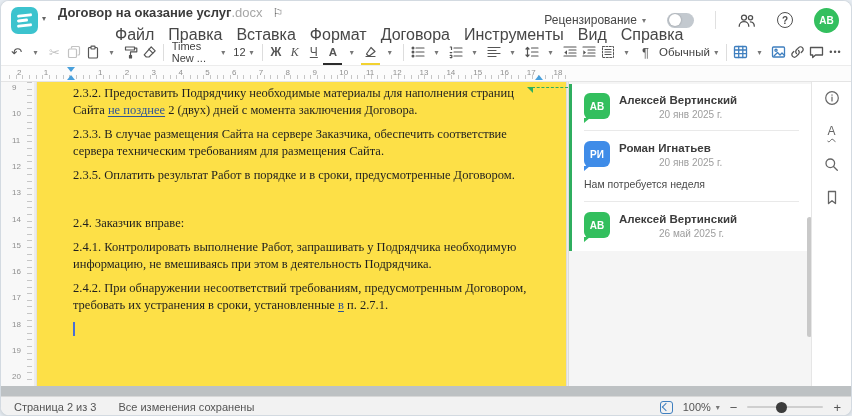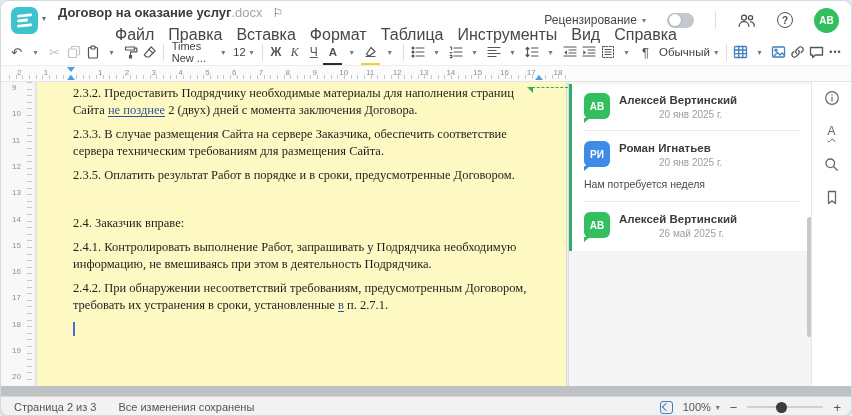--- a/index.html
+++ b/index.html
@@ -59,21 +59,21 @@
   .ind-top { left:66px; top:1px; border-left:4.5px solid transparent; border-right:4.5px solid transparent; border-top:5px solid var(--marker_blue); }
   .ind-bot { left:66px; bottom:1px; border-left:4.5px solid transparent; border-right:4.5px solid transparent; border-bottom:5px solid var(--marker_blue); }
   .ind-right { left:534px; bottom:1px; border-left:4.5px solid transparent; border-right:4.5px solid transparent; border-bottom:5px solid var(--marker_blue); }
 
   
   .main { position:relative; height:314px; background:#ececec; overflow:hidden; }
   .vruler { position:absolute; left:0; top:0; bottom:10px; width:33px; background:#f8f8f8; }
   .vruler .ticks { position:absolute; right:2px; top:0; bottom:0; width:5px;
      background:repeating-linear-gradient(to bottom,#c6c6c6 0 1px,transparent 1px 6.6px); }
   .vnum { position:absolute; left:11px; font-size:8px; color:#8f8f8f; }
-  .page { position:absolute; left:35px; top:0; bottom:10px; width:531px; background:#fef9c3; border-left:1px solid #e2e2e2; border-right:1px solid #dcdcdc; }
+  .page { position:absolute; left:35px; top:0; bottom:10px; width:531px; background:#fde047; border-left:1px solid #e2e2e2; border-right:1px solid #dcdcdc; }
   .doc { position:absolute; left:36px; top:3px; width:466px; font-family:"Liberation Serif","DejaVu Serif",serif; font-size:12.5px; line-height:17px; color:#1f1f1f; }
   .doc p { margin:0 0 7px 0; }
   .doc p.blank { height:17px; }
   .ins { color:var(--insert_blue); text-decoration:underline; text-underline-offset:2px; }
   .cursor { display:inline-block; width:1.5px; height:14px; background:var(--cursor_blue); vertical-align:text-bottom; }
   .connector { position:absolute; top:5px; left:531px; width:36px; border-top:1.5px dashed var(--comment_green); }
   .connector-arrow { position:absolute; top:5px; left:526px; width:0; height:0; border-top:6px solid var(--comment_green); border-left:6px solid transparent; }
 
   
   .comments { position:absolute; left:567px; top:0; bottom:10px; width:245px; background:#f5f5f5; border-left:1px solid #dcdcdc; }
@@ -120,21 +120,21 @@
         <i></i>
       </div>
     <span class="logo-caret">▾</span>
     <div class="titleblock">
       <div class="doc-title"><span>Договор на оказание услуг</span><span class="ext">.docx</span><span class="flag">⚐</span></div>
       <div class="menubar">
         <span>Файл</span>
         <span>Правка</span>
         <span>Вставка</span>
         <span>Формат</span>
-        <span>Таблица</span>
+        <span>Договора</span>
         <span>Инструменты</span>
         <span>Вид</span>
         <span>Справка</span>
       </div>
     </div>
     <div class="hdr-right">
       <div class="review">
         <span>Рецензирование</span>
         <span class="caret">▾</span>
       </div>

